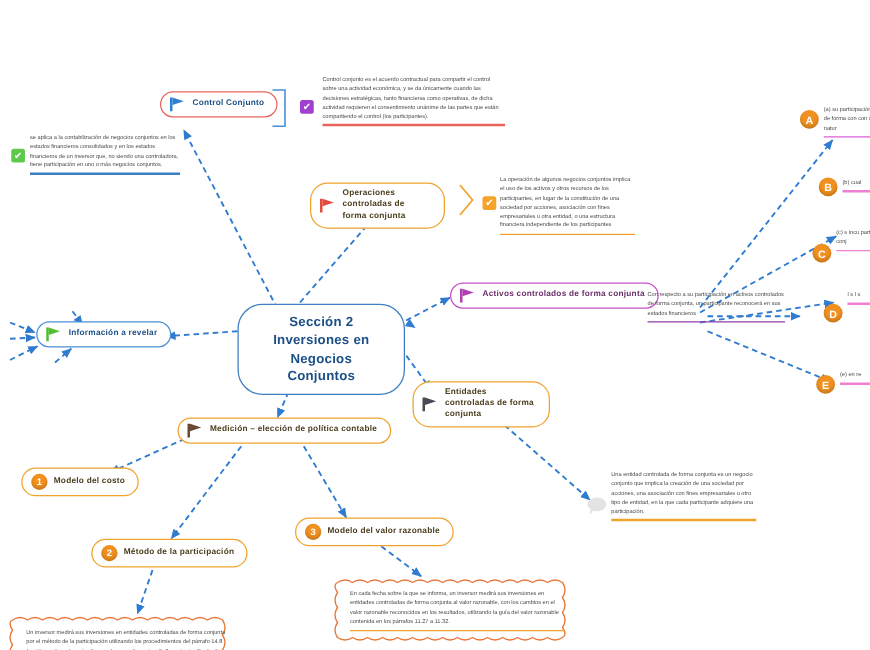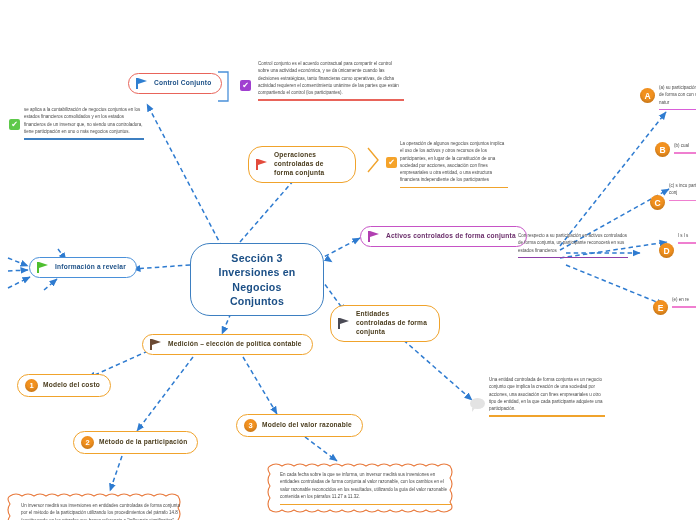--- a/index.html
+++ b/index.html
@@ -122,21 +122,21 @@
       <path d="M8,271 L28,270"></path>
       <path d="M8,288 L30,277"></path>
       <path d="M58,249 L66,260"></path>
       <path d="M44,290 L57,279"></path>
 
       <path d="M326,258 L332,262"></path>
     </g>
   </svg>
 
   <div class="node n-center" style="left:190px;top:243px;width:134px;">
-    <span class="lbl">Sección 3 Inversiones en Negocios Conjuntos</span>
+    <span class="lbl">Sección 2 Inversiones en Negocios Conjuntos</span>
   </div>
 
   <div class="node c-red" style="left:128px;top:73px;">
     <span class="flag f-blue"></span>
     <span class="lbl">Control Conjunto</span>
   </div>
 
   <svg style="position:absolute;left:216px;top:70px;width:20px;height:34px;">
     <path d="M2,2 L12,2 L12,31 L2,31" stroke="#4a90d9" stroke-width="1.3" fill="none"></path>
   </svg>

